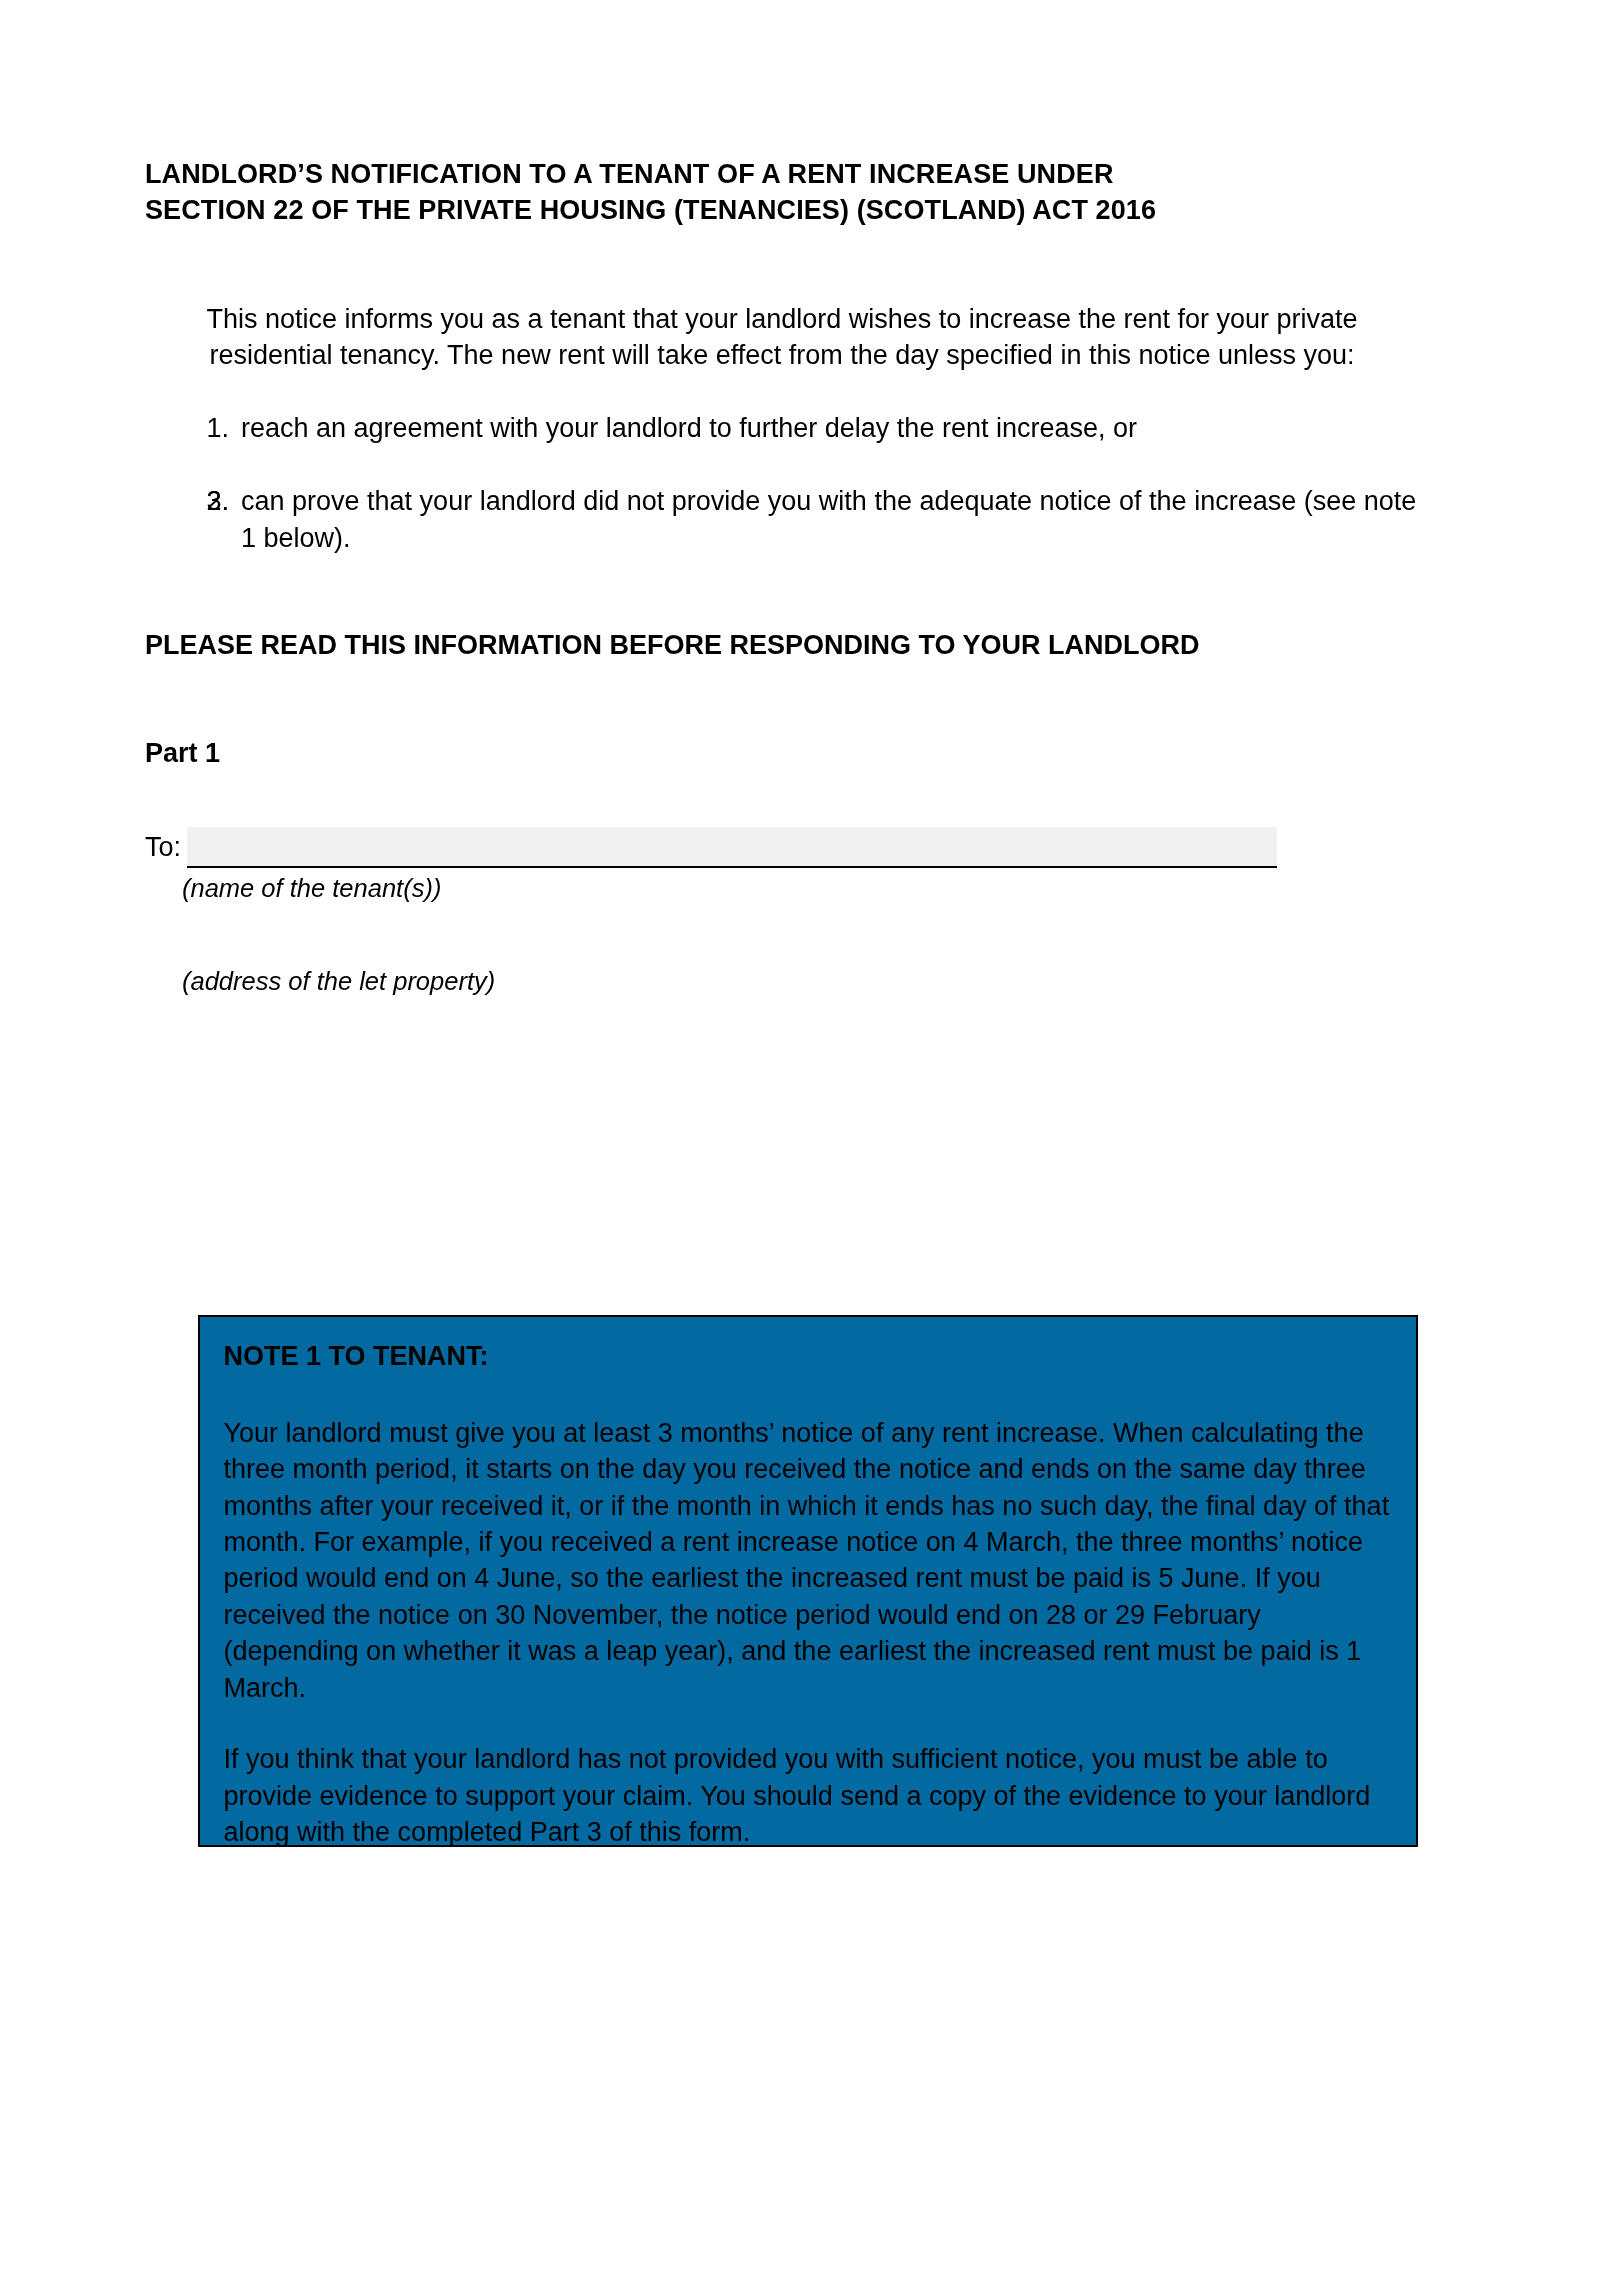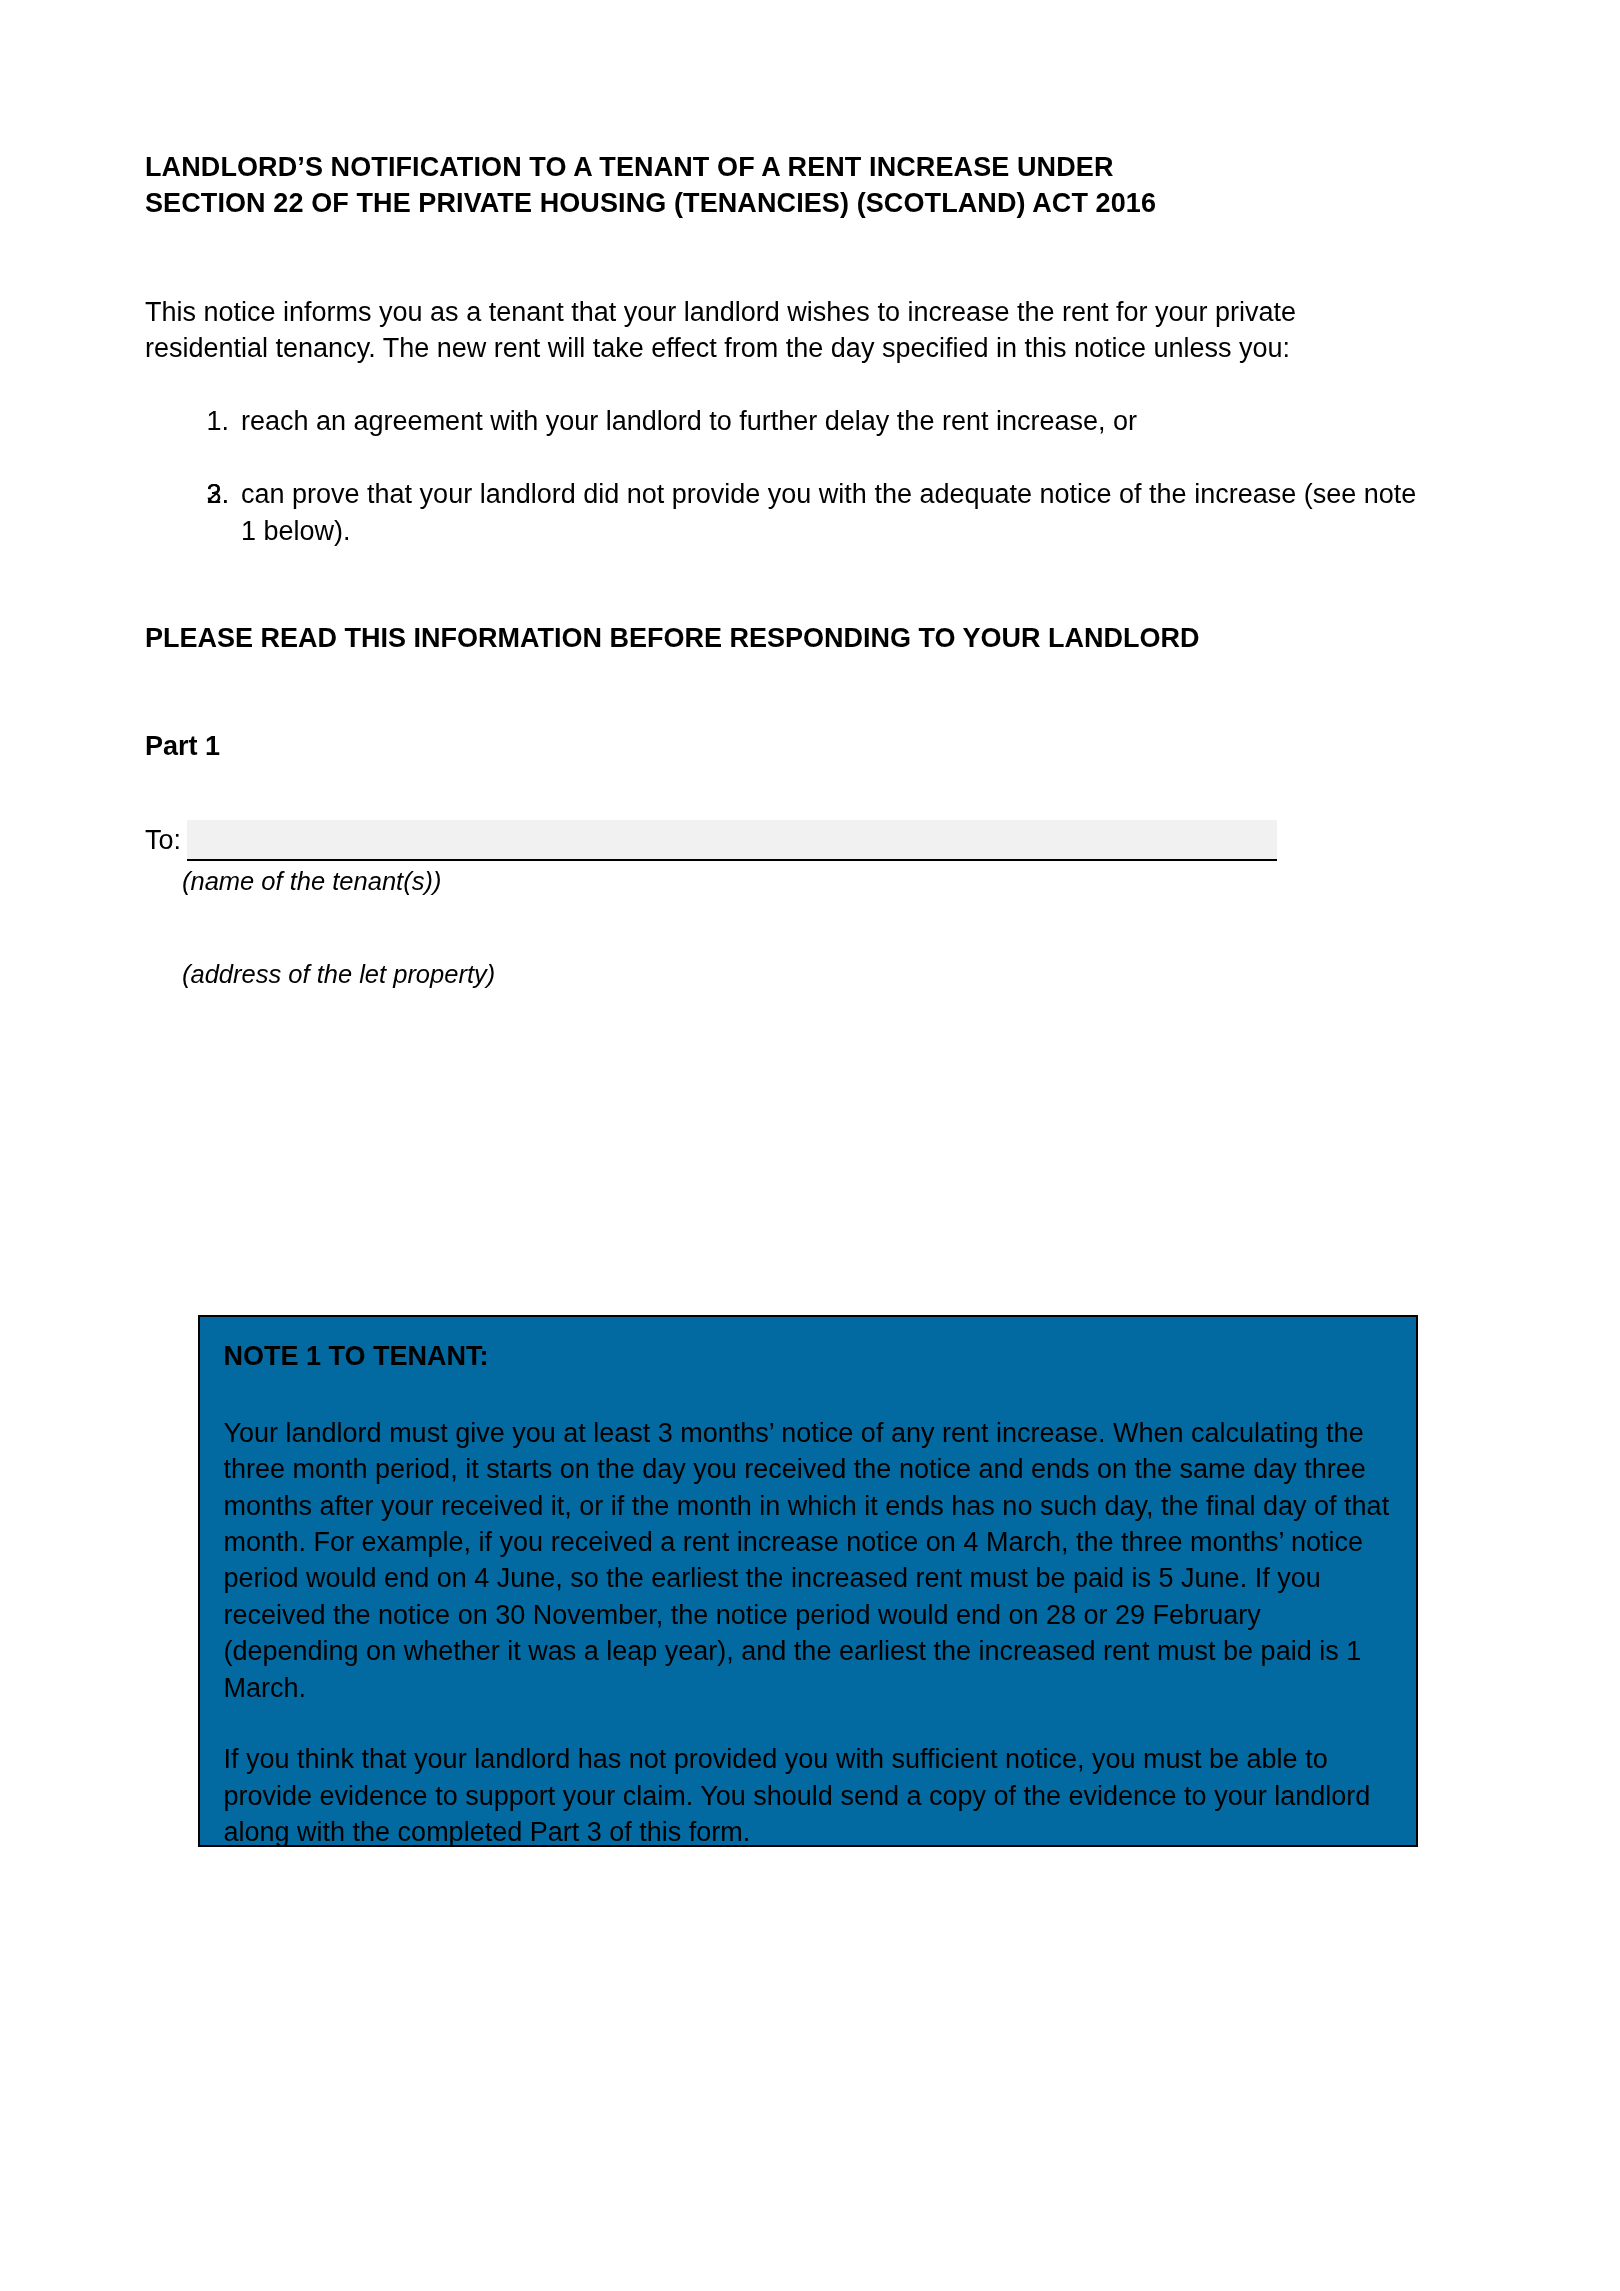--- a/index.html
+++ b/index.html
@@ -15,21 +15,21 @@
     position: relative;
     width: 1620px;
     height: 2292px;
     background: #ffffff;
     box-sizing: border-box;
     overflow: hidden;
   }
   .content {
     position: absolute;
     left: 145px;
-    top: 150px;
+    top: 157px;
     width: 1274px;
   }
 
   
   .doc-title {
     font-size: 27px;
     font-weight: bold;
     line-height: 1.33;
     letter-spacing: 0.1px;
     margin: 0;
@@ -38,20 +38,21 @@
     font-size: 27px;
     font-weight: bold;
     line-height: 1.33;
     margin: 0;
   }
   .body-text {
     font-size: 27px;
     font-weight: normal;
     line-height: 1.35;
     margin: 0;
+    text-align: center;
   }
   .spacer-line { height: 36px; }
   .spacer-half { height: 19.6px; }
 
   
   ol.notice-list {
     margin: 0;
     padding: 0;
     list-style: none;
   }

